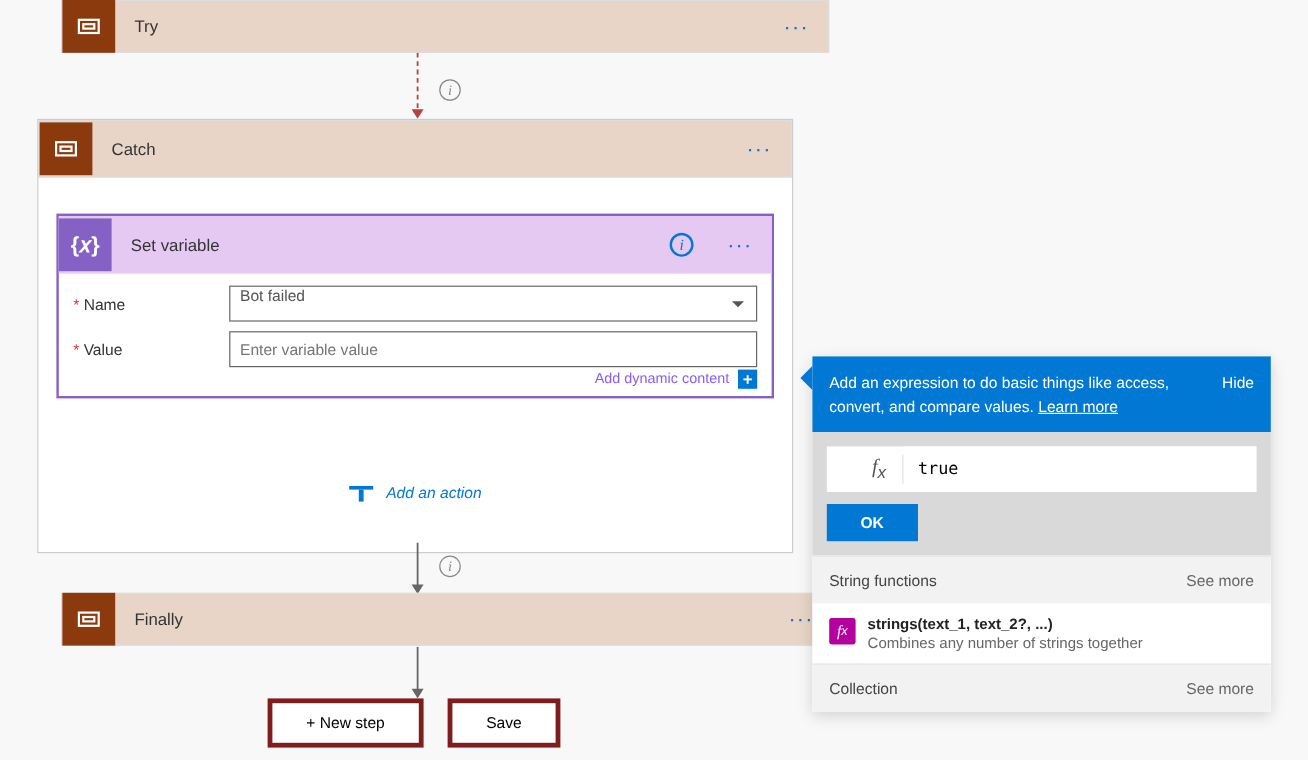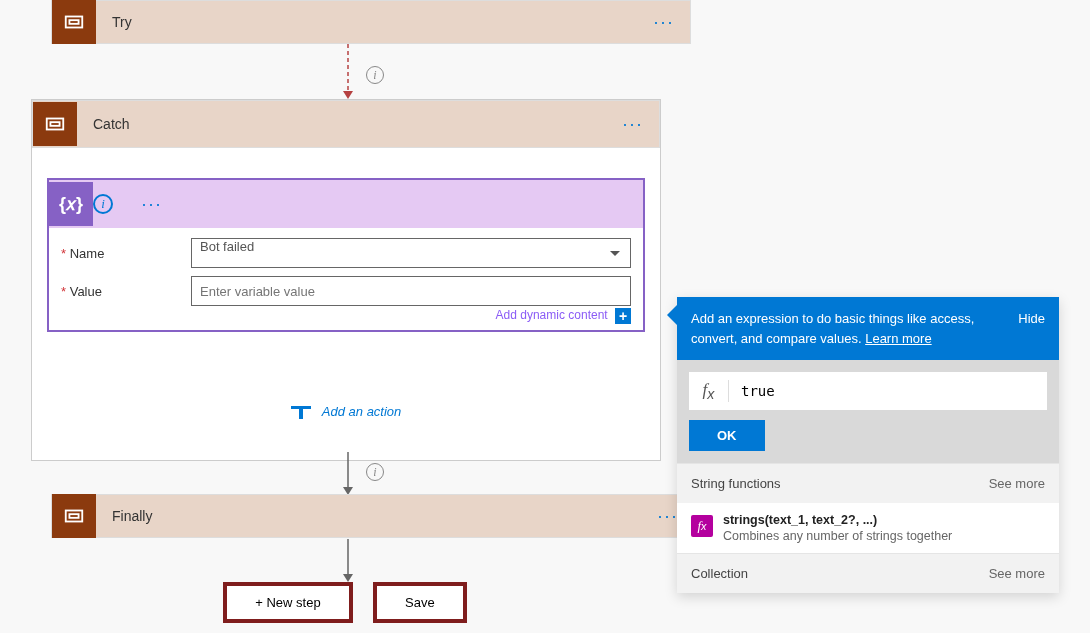--- a/index.html
+++ b/index.html
@@ -61,21 +61,21 @@
   .expr-callout { position:absolute; left:-10px; top:8px; width:0;height:0;border-top:10px solid transparent;border-bottom:10px solid transparent;border-right:10px solid #0078d4;}
   .expr-banner { background:#0078d4; color:#fff; padding:12px 14px; font-size:13px; display:flex; gap:14px;}
   .expr-banner-text { flex:1; line-height:1.5;}
   .expr-banner-text a { color:#fff; text-decoration:underline;}
   .expr-hide { cursor:pointer; padding-top:2px;}
   .expr-tabs { display:flex; border-bottom:1px solid #eee; padding:0 10px;}
   .expr-tab { padding:14px 12px 12px 12px; font-size:14px; color:#555; cursor:pointer;}
   .expr-tab.active { color:#222; border-bottom:3px solid #0078d4; font-weight:400;}
   .expr-inputarea { background:#d9d9d9; padding:12px;}
   .expr-input-wrap { background:#fff; display:flex; align-items:center; height:38px;}
-  .expr-fx { width:40px; text-align:center; font-style:italic; font-family:Georgia,serif; font-size:17px; color:#555; border-right:1px solid #ddd;}
+  .expr-fx { width:40px; text-align:center; font-style:italic; font-family:Georgia,serif; font-size:17px; color:#555; border-right:1px solid #ddd;margin-left:24px;}
   .expr-input { flex:1; border:none; outline:none; padding:0 12px; font-family:monospace; font-size:14px; height:100%;}
   .expr-ok { margin-top:10px; background:#0078d4; color:#fff; border:none; padding:8px 28px; font-size:13px; font-weight:600; cursor:pointer;}
   .expr-list { max-height:140px; overflow-y:scroll;}
   .expr-cat { display:flex; justify-content:space-between; padding:12px 14px; background:#f2f2f2; border-top:1px solid #e5e5e5; font-size:13px; color:#444;}
   .expr-seemore { color:#666; cursor:pointer;}
   .expr-item { display:flex; align-items:flex-start; padding:10px 14px; gap:10px; background:#fff;}
   .expr-item-icon { width:22px;height:22px;background:#b4009e;color:#fff;display:flex;align-items:center;justify-content:center;font-style:italic;font-family:Georgia,serif;font-size:13px;border-radius:2px; flex-shrink:0; margin-top:2px;}
   .expr-item-text { font-size:12.5px;}
   .expr-item-name { font-weight:600; color:#222;}
   .expr-item-desc { color:#666; margin-top:2px;}
@@ -121,20 +121,21 @@
             <rect x="7" y="10" width="10" height="4" fill="none" stroke="#fff" stroke-width="2"></rect>
           </svg>
       </div>
       <div class="step-title">Catch</div>
       <div class="step-menu">···</div>
     </div>
     <div class="catch-body">
       <div class="action-card">
         <div class="action-header">
           <div class="action-icon">{𝑥}</div>
+          <div class="action-title">Set variable</div>
           <div class="info-icon">i</div>
           <div class="action-menu">···</div>
         </div>
         <div class="action-body">
           <div class="form-row">
             <div class="form-label"><span class="req">*</span> <span>Name</span></div>
             <div class="form-input-wrap">
               <div class="form-select">
                 <span class="form-select-text">Bot failed</span>
               </div>

